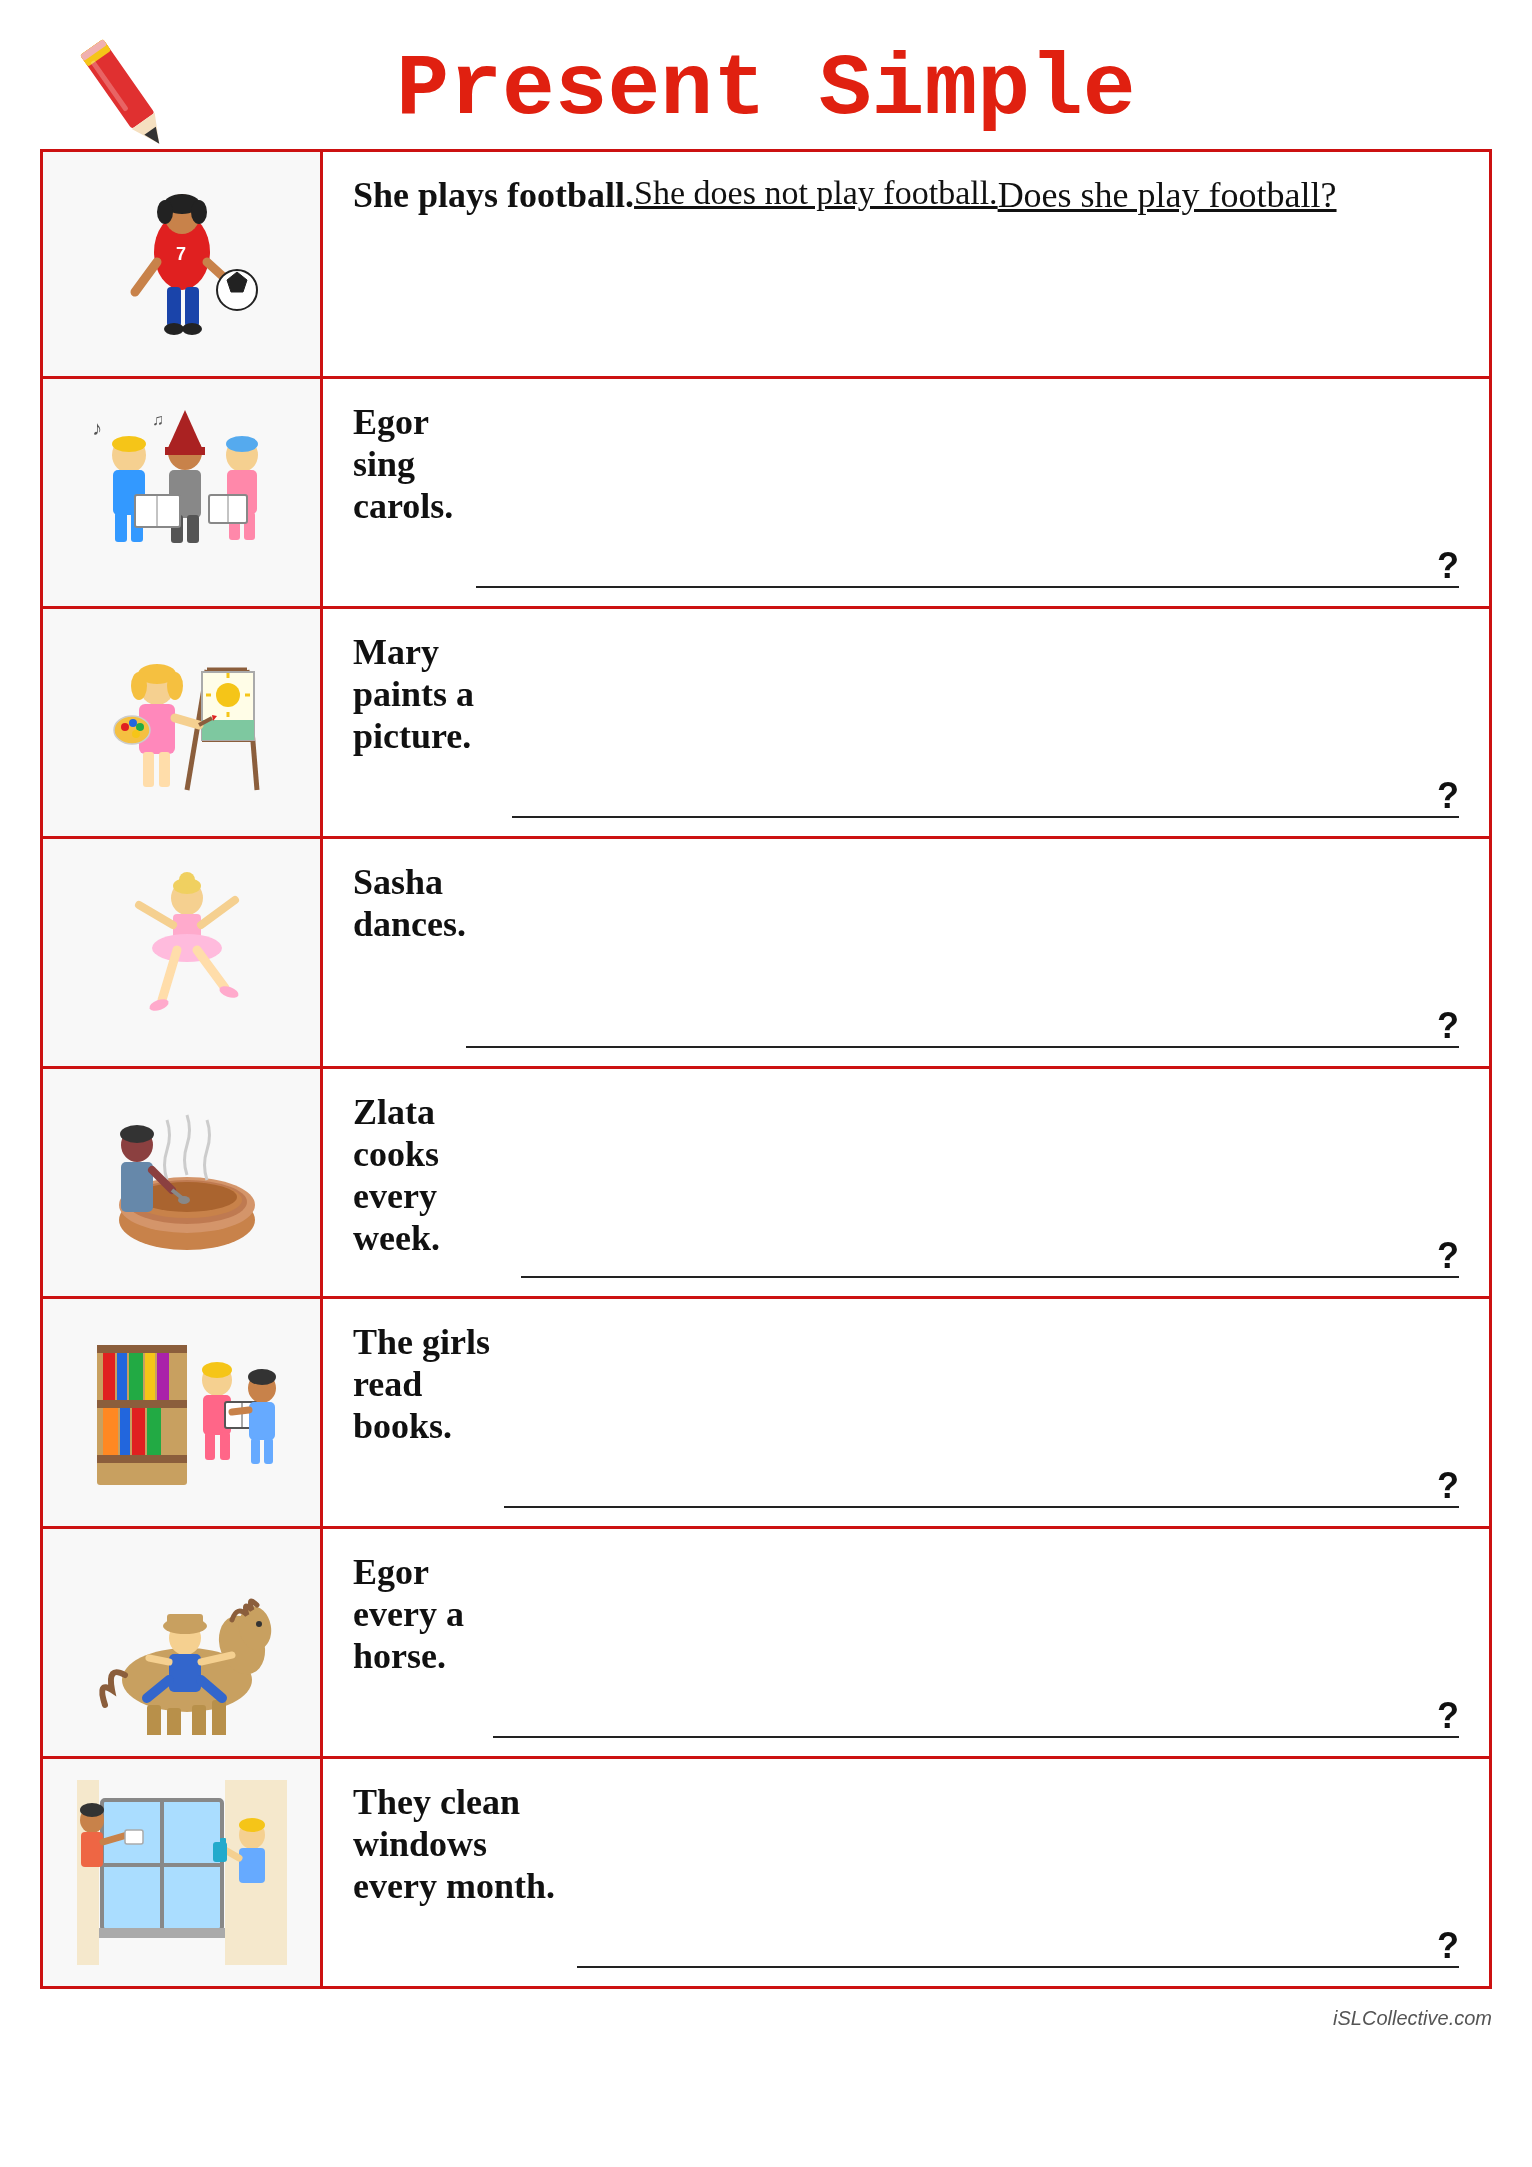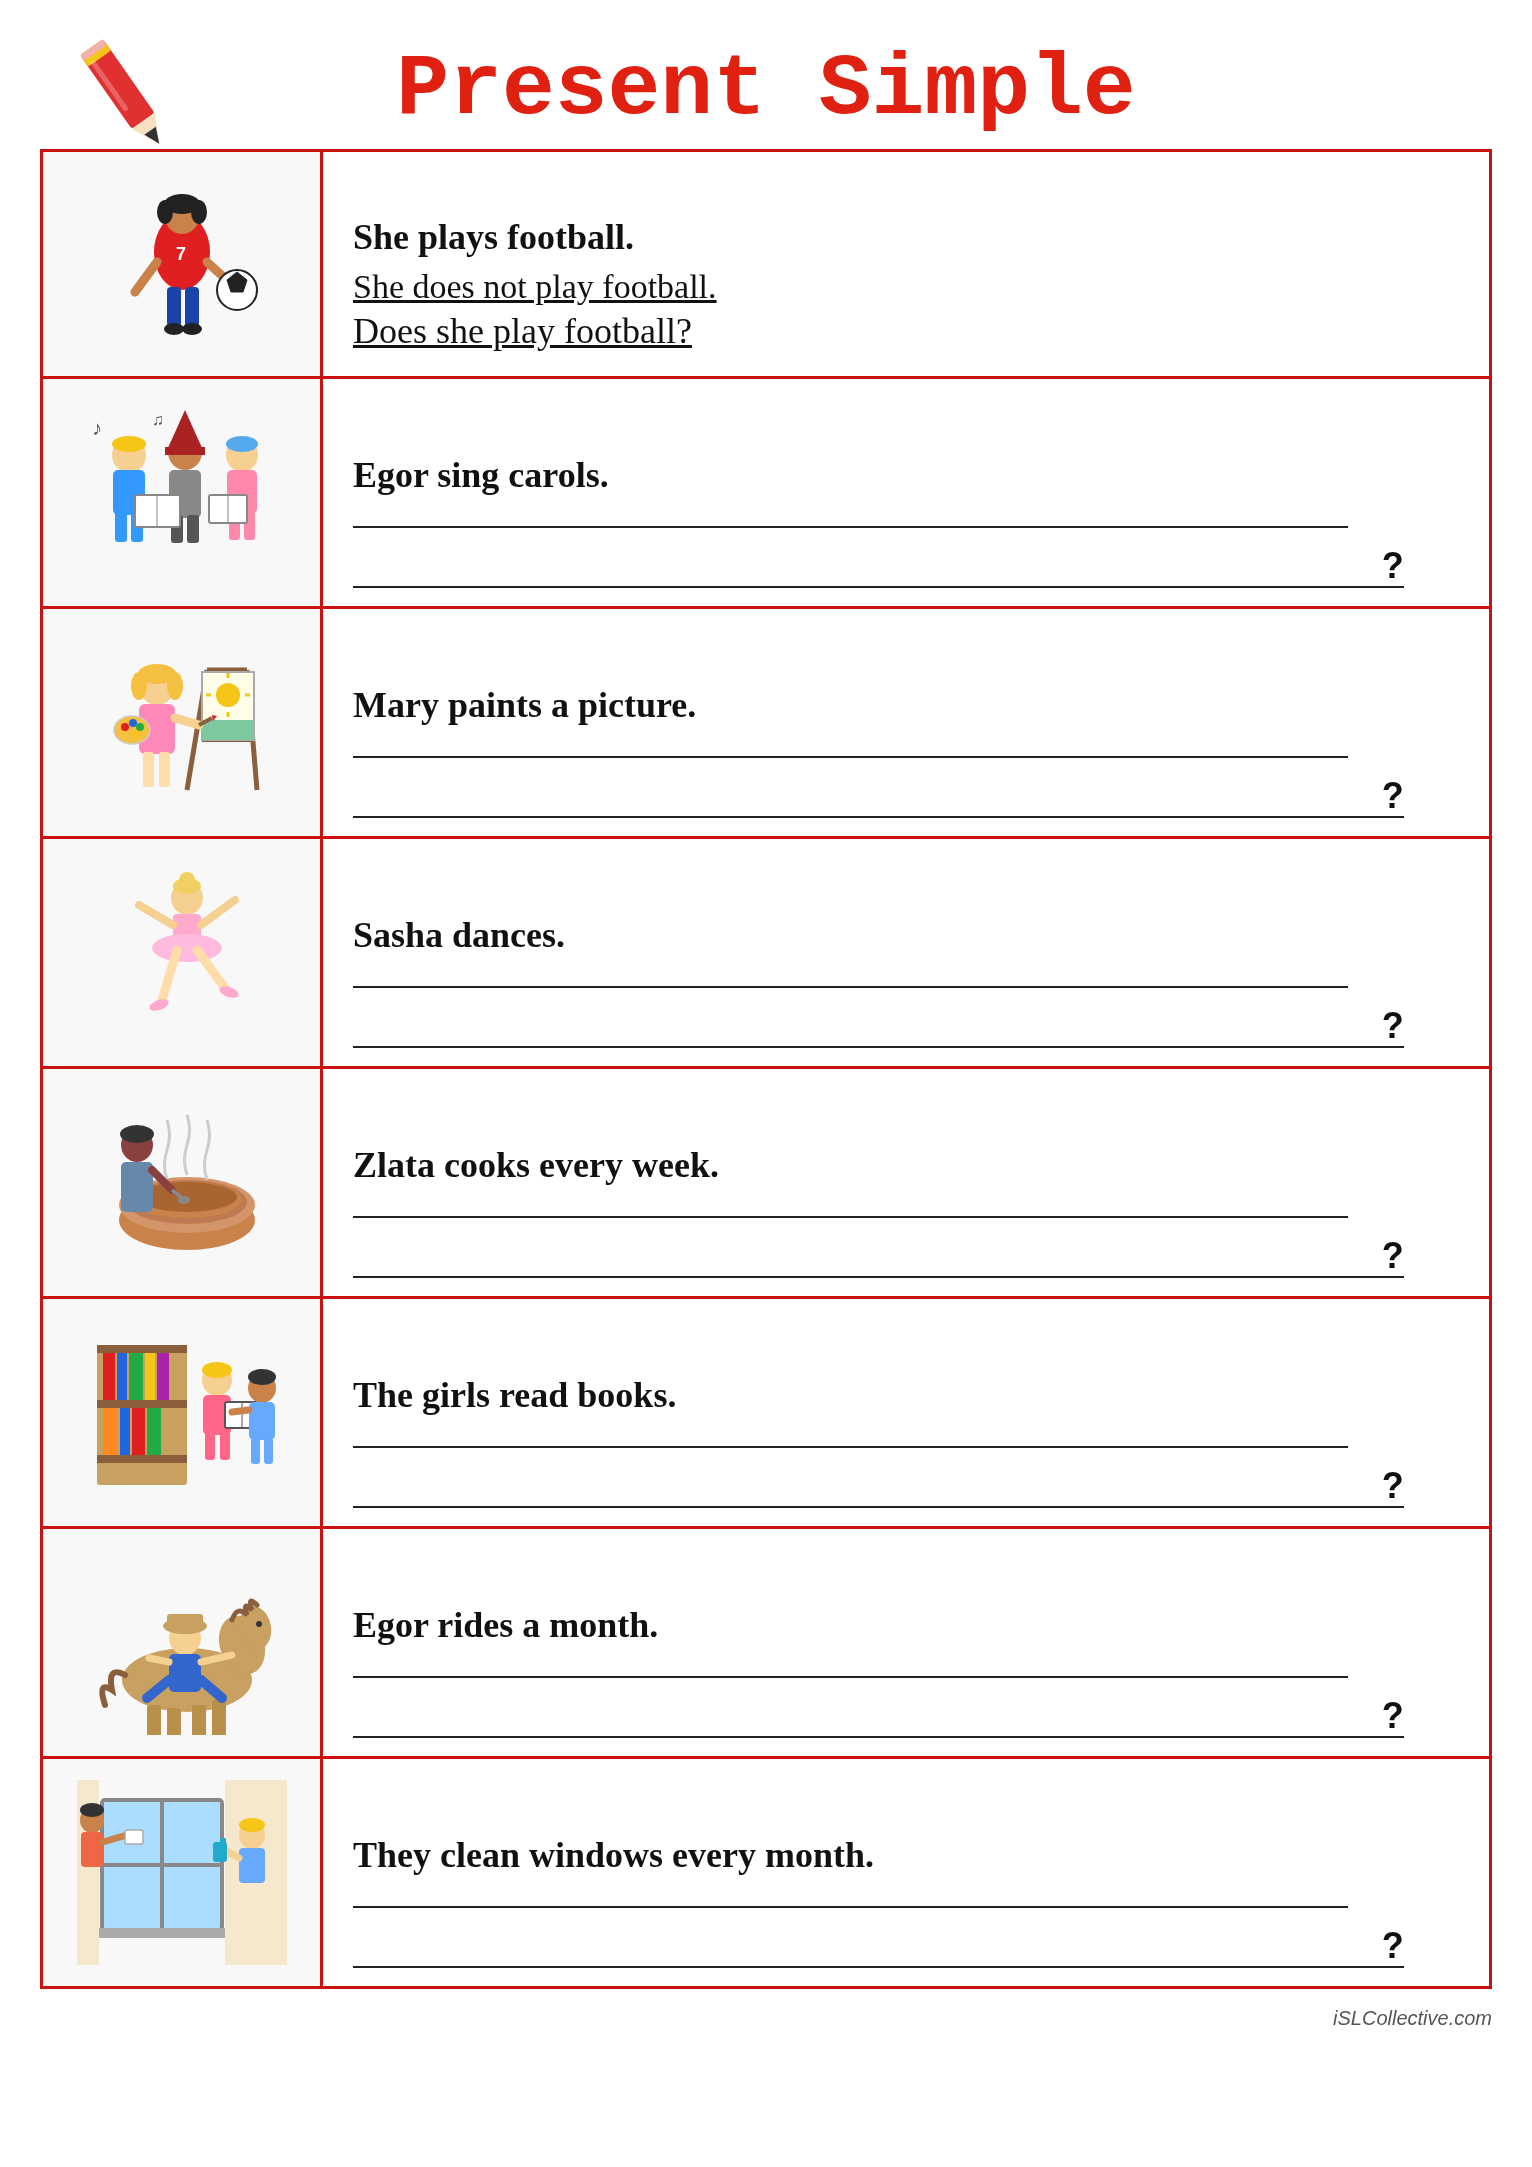--- a/index.html
+++ b/index.html
@@ -68,22 +68,22 @@
     .img-dance { background: #f8f8f8; }
     .img-cooking { background: #f8f8f8; }
     .img-reading { background: #f8f8f8; }
     .img-horse { background: #f8f8f8; }
     .img-window { background: #f8f8f8; }
 
     .text-cell {
       flex: 1;
       padding: 22px 30px 18px 30px;
       display: flex;
-      flex-direction: column;
-      justify-content: flex-end;
+      flex-direction: row;
+      justify-content: flex-start;
     }
 
     .sentence-main {
       font-size: 36px;
       font-weight: bold;
       color: #111;
       margin-bottom: 10px;
       font-family: 'Comic Sans MS', cursive;
     }
 
@@ -433,21 +433,21 @@
         <rect x="92" y="104" width="32" height="38" fill="#3366cc" rx="5"></rect>
 
         <line x1="92" y1="130" x2="70" y2="148" stroke="#3366cc" stroke-width="10" stroke-linecap="round"></line>
         <line x1="124" y1="130" x2="145" y2="148" stroke="#3366cc" stroke-width="10" stroke-linecap="round"></line>
 
         <line x1="92" y1="112" x2="72" y2="108" stroke="#f5d090" stroke-width="7" stroke-linecap="round"></line>
         <line x1="124" y1="112" x2="155" y2="105" stroke="#f5d090" stroke-width="7" stroke-linecap="round"></line>
       </svg>
     </div>
     <div class="text-cell">
-      <div class="sentence-main">Egor rides a month.</div>
+      <div class="sentence-main">Egor every a horse.</div>
       <div class="blank-line"></div>
       <div class="blank-line-question">
         <span class="question-mark">?</span>
       </div>
     </div>
   </div>
 
   <div class="exercise-row">
     <div class="image-cell img-window">
       <svg width="210" height="185" viewBox="0 0 210 185" xmlns="http://www.w3.org/2000/svg">

